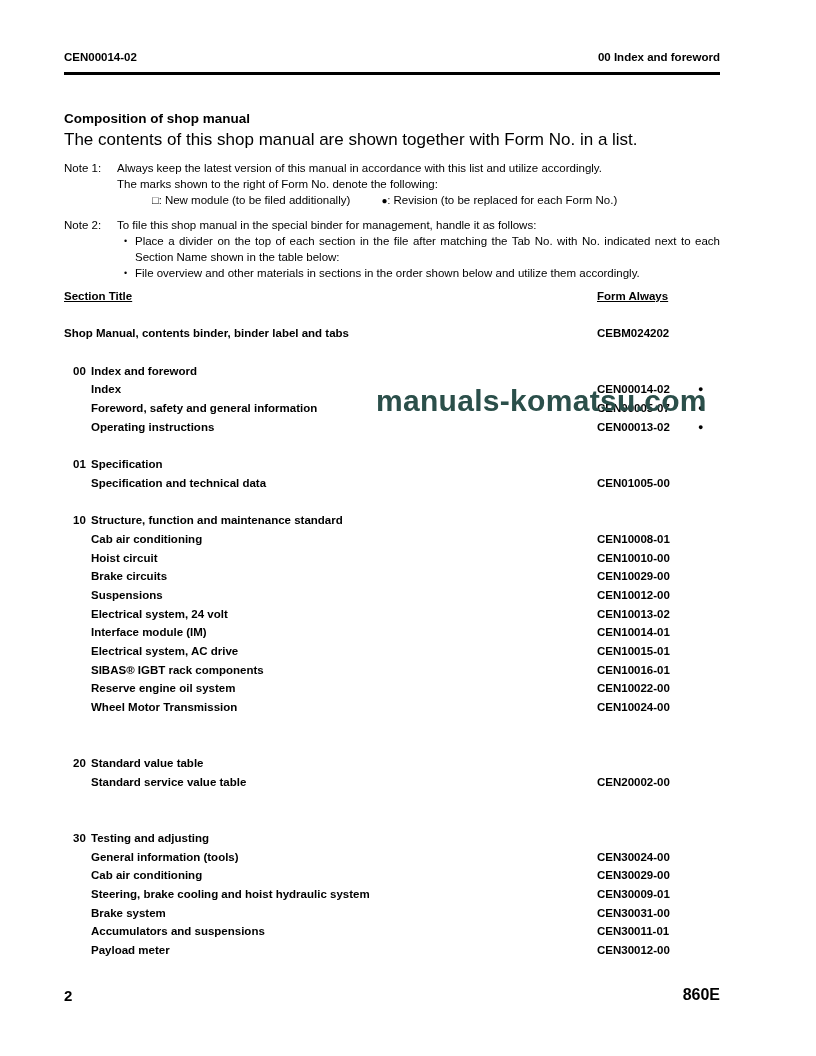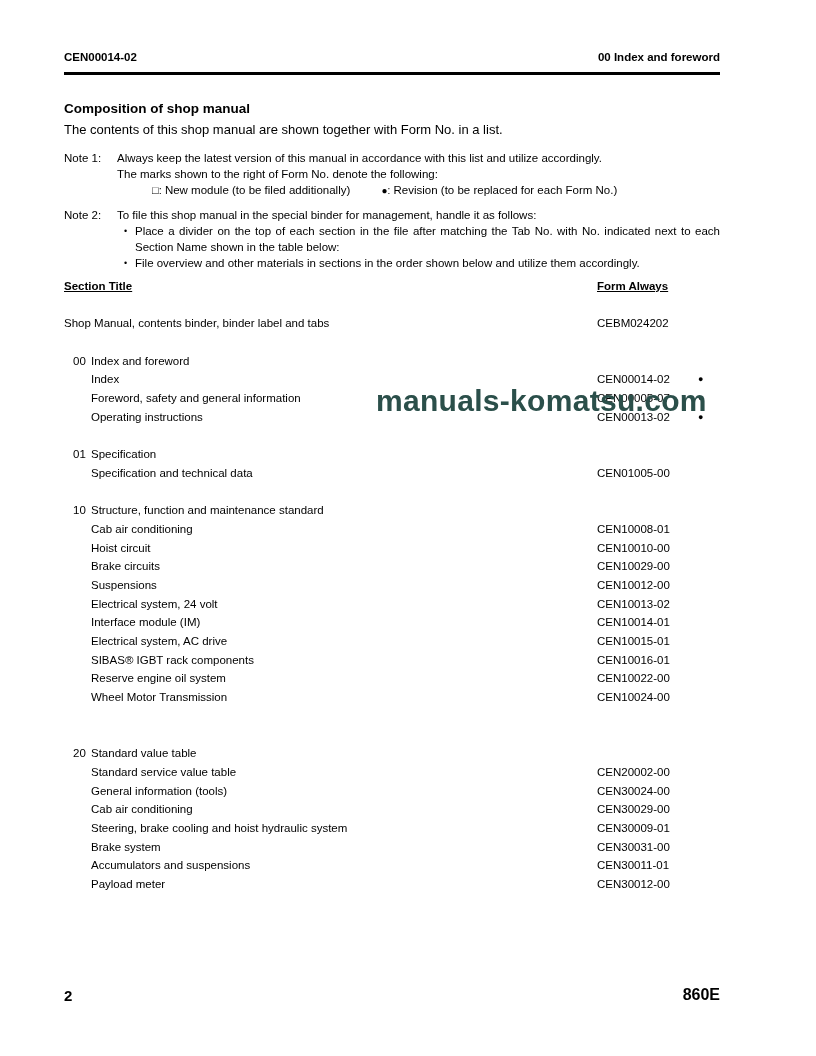--- a/index.html
+++ b/index.html
@@ -26,28 +26,28 @@
     justify-content: space-between;
     align-items: flex-end;
     font-size: 11.5px;
     font-weight: bold;
     line-height: 14px;
     padding-bottom: 8px;
     border-bottom: 3px solid #000;
   }
   
   .doc-title {
-    margin: 26px 0 0 0;
+    margin: 36px 0 0 0;
     font-size: 13.5px;
     font-weight: bold;
     line-height: 16px;
   }
   .intro {
     margin: 5px 0 0 0;
-    font-size: 13px;
+    font-size: 17px;
     line-height: 16px;
   }
   
   .note {
     position: relative;
     font-size: 11.5px;
     line-height: 16px;
     padding-left: 53px;
   }
   .note-1 { margin-top: 12px; }
@@ -71,20 +71,21 @@
     font-size: 9px;
   }
   .bullet-justify { text-align: justify; }
   
   .manual-table { margin-top: 6px; font-size: 11.5px; }
   .trow {
     position: relative;
     height: 18.7px;
     line-height: 18.7px;
     white-space: nowrap;
+    font-weight: bold;
   }
   .trow .cell { position: absolute; top: 0; }
   .cell.title.indent0 { left: 0; }
   .cell.title.indent1 { left: 27px; }
   .cell.num { left: 9px; }
   .cell.form { left: 533px; }
   .cell.mark { left: 634px; font-size: 9px; }
   .thead-row { font-weight: bold; }
   .thead-row .cell { text-decoration: underline; }
   
@@ -236,20 +237,24 @@
             <span class="cell form">CEN10024-00</span>
           </div>
           <div class="trow" style="margin-top: 37.4px;">
             <span class="cell num">20</span>
             <span class="cell title indent1">Standard value table</span>
           </div>
           <div class="trow">
             <span class="cell title indent1">Standard service value table</span>
             <span class="cell form">CEN20002-00</span>
           </div>
+          <div class="trow" style="margin-top: 37.4px;">
+            <span class="cell num">30</span>
+            <span class="cell title indent1">Testing and adjusting</span>
+          </div>
           <div class="trow">
             <span class="cell title indent1">General information (tools)</span>
             <span class="cell form">CEN30024-00</span>
           </div>
           <div class="trow">
             <span class="cell title indent1">Cab air conditioning</span>
             <span class="cell form">CEN30029-00</span>
           </div>
           <div class="trow">
             <span class="cell title indent1">Steering, brake cooling and hoist hydraulic system</span>

